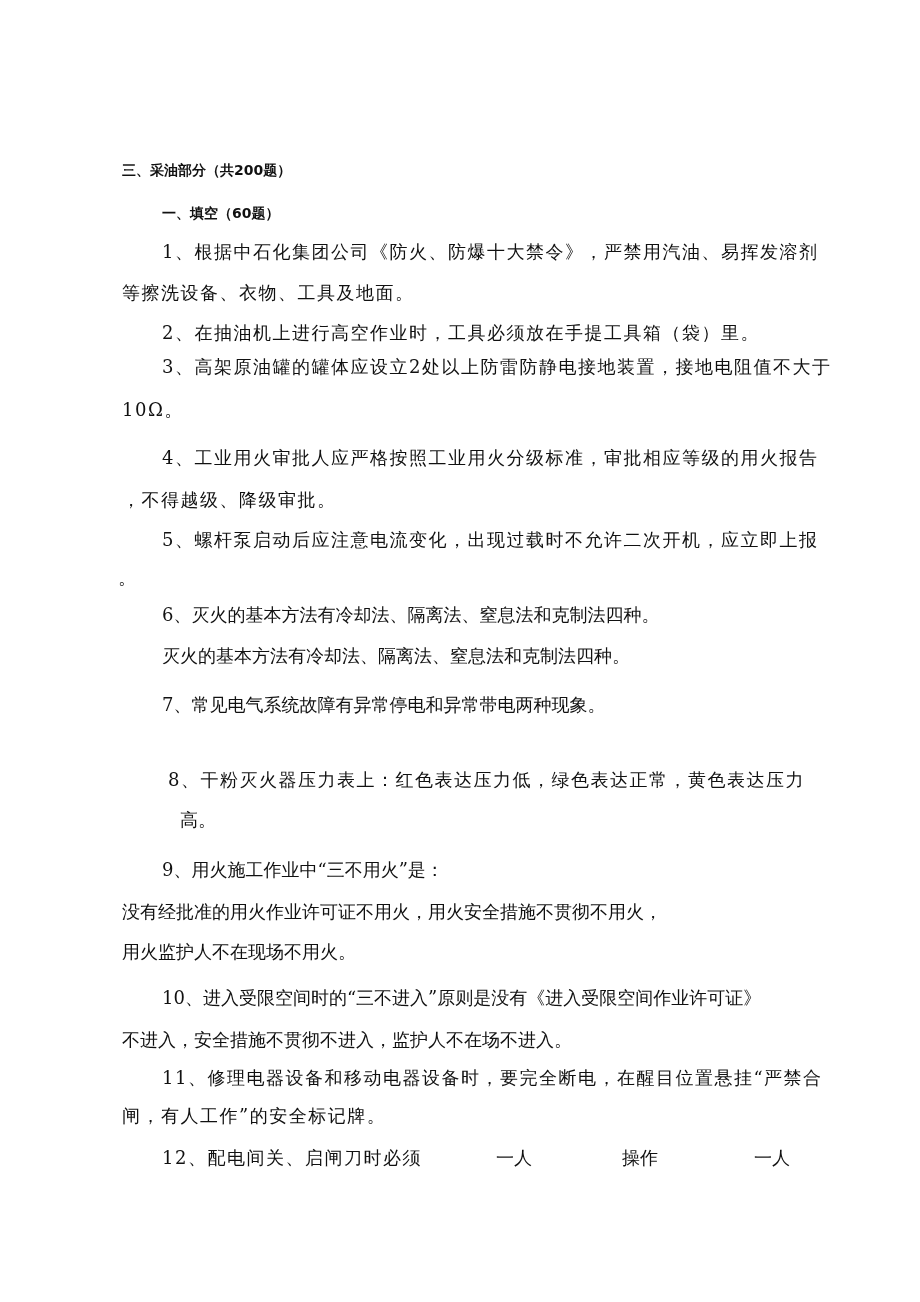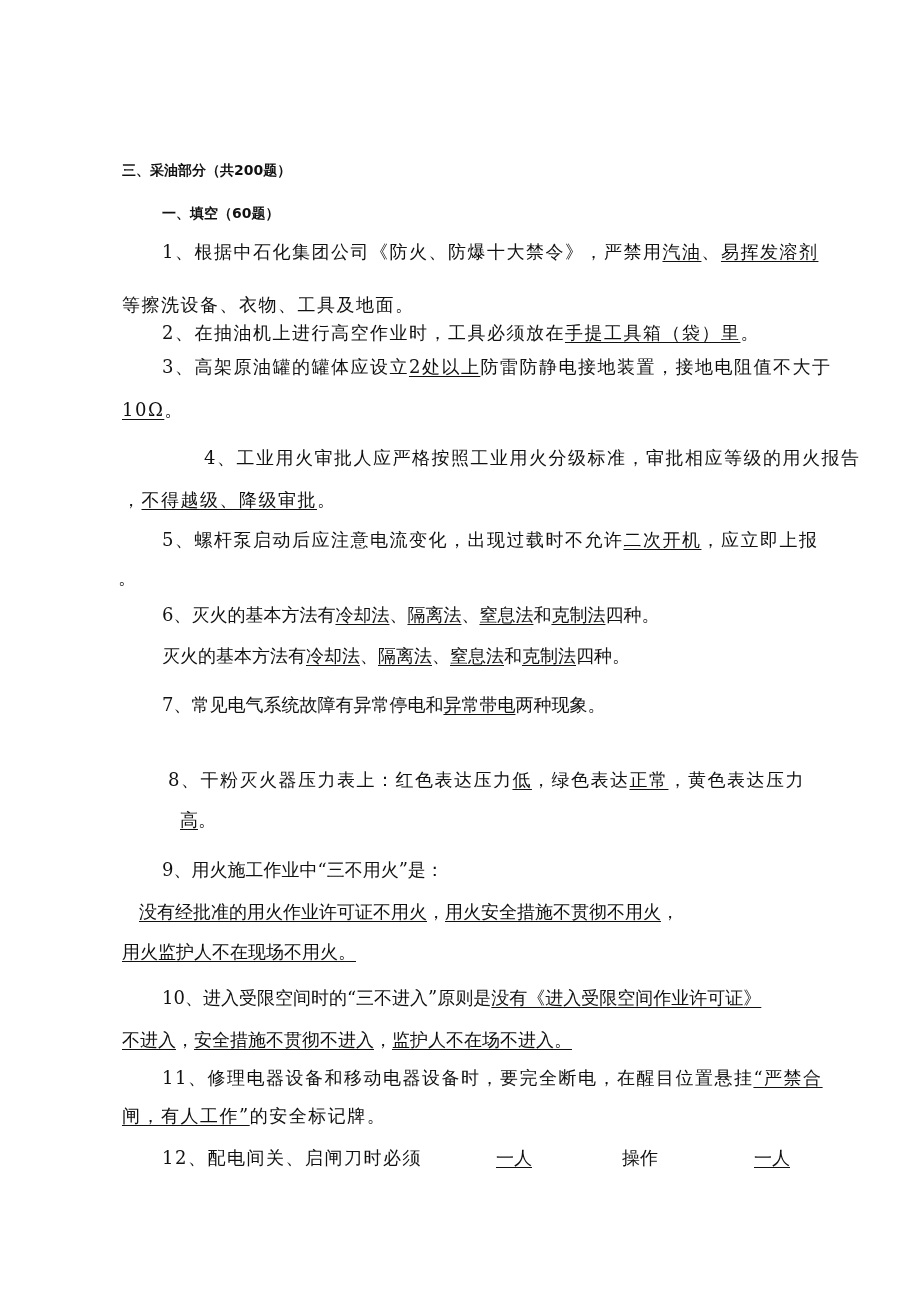--- a/index.html
+++ b/index.html
@@ -1,47 +1,47 @@
 <!DOCTYPE html>
 <html><head>
 <meta charset="utf-8">
 <style>
   html, body { margin: 0; padding: 0; background: #ffffff; }
   body { width: 920px; height: 1302px; position: relative; overflow: hidden;
          font-family: "DejaVu Serif", "Liberation Serif", serif; color: #111; }
   .line { position: absolute; white-space: nowrap; font-size: 18px; line-height: 24px; }
   .h { font-family: "DejaVu Sans", "Liberation Sans", sans-serif; font-weight: bold; font-size: 14px; }
-  .u { text-decoration: underline; text-underline-offset: 3px; text-decoration-thickness: 1px; }
+  .u { text-underline-offset: 3px; text-decoration-thickness: 1px; }
   .sp { letter-spacing: 1.5px; }
 </style>
 </head>
 <body>
 
 <div>
 
   <div class="line h" style="left:122px; top:158px;">三、采油部分（共200题）</div>
   <div class="line h" style="left:162px; top:201px;">一、填空（60题）</div>
 
   <div class="line sp" style="left:162px; top:240px;">
     <span>1、</span><span>根据中石化集团公司《防火、防爆十大禁令》，严禁用</span><span class="u">汽油</span><span>、</span><span class="u">易挥发溶剂</span>
   </div>
-  <div class="line sp" style="left:122px; top:281px;margin-top:12px;">等擦洗设备、衣物、工具及地面。</div>
+  <div class="line sp" style="left:122px; top:281px;">等擦洗设备、衣物、工具及地面。</div>
 
   <div class="line sp" style="left:162px; top:321px;">
     <span>2、</span><span>在抽油机上进行高空作业时，工具必须放在</span><span class="u">手提工具箱（袋）里</span><span>。</span>
   </div>
 
   <div class="line sp" style="left:162px; top:355px;">
     <span>3、</span><span>高架原油罐的罐体应设立</span><span class="u">2处以上</span><span>防雷防静电接地装置，接地电阻值不大于</span>
   </div>
   <div class="line sp" style="left:122px; top:398px;">
     <span class="u">10Ω</span><span>。</span>
   </div>
 
-  <div class="line sp" style="left:162px; top:446px;margin-left:42px;">
+  <div class="line sp" style="left:162px; top:446px;">
     <span>4、</span><span>工业用火审批人应严格按照工业用火分级标准，审批相应等级的用火报告</span>
   </div>
   <div class="line sp" style="left:122px; top:488px;">
     <span>，</span><span class="u">不得越级、降级审批</span><span>。</span>
   </div>
 
   <div class="line sp" style="left:162px; top:528px;">
     <span>5、</span><span>螺杆泵启动后应注意电流变化，出现过载时不允许</span><span class="u">二次开机</span><span>，应立即上报</span>
   </div>
   <div class="line sp" style="left:118px; top:566px;">。</div>
@@ -61,21 +61,21 @@
   <div class="line sp" style="left:168px; top:768px;">
     <span>8、</span><span>干粉灭火器压力表上：红色表达压力</span><span class="u">低</span><span>，绿色表达</span><span class="u">正常</span><span>，黄色表达压力</span>
   </div>
   <div class="line" style="left:180px; top:808px;">
     <span class="u">高</span><span>。</span>
   </div>
 
   <div class="line" style="left:162px; top:858px;">
     <span>9、</span><span>用火施工作业中“三不用火”是：</span>
   </div>
-  <div class="line" style="left:122px; top:900px;margin-left:17px;">
+  <div class="line" style="left:122px; top:900px;">
     <span class="u">没有经批准的用火作业许可证不用火</span><span>，</span><span class="u">用火安全措施不贯彻不用火</span><span>，</span>
   </div>
   <div class="line u" style="left:122px; top:940px;">用火监护人不在现场不用火。</div>
 
   <div class="line" style="left:162px; top:986px;">
     <span>10、</span><span>进入受限空间时的“三不进入”原则是</span><span class="u">没有《进入受限空间作业许可证》</span>
   </div>
   <div class="line" style="left:122px; top:1028px;">
     <span class="u">不进入</span><span>，</span><span class="u">安全措施不贯彻不进入</span><span>，</span><span class="u">监护人不在场不进入。</span>
   </div>

